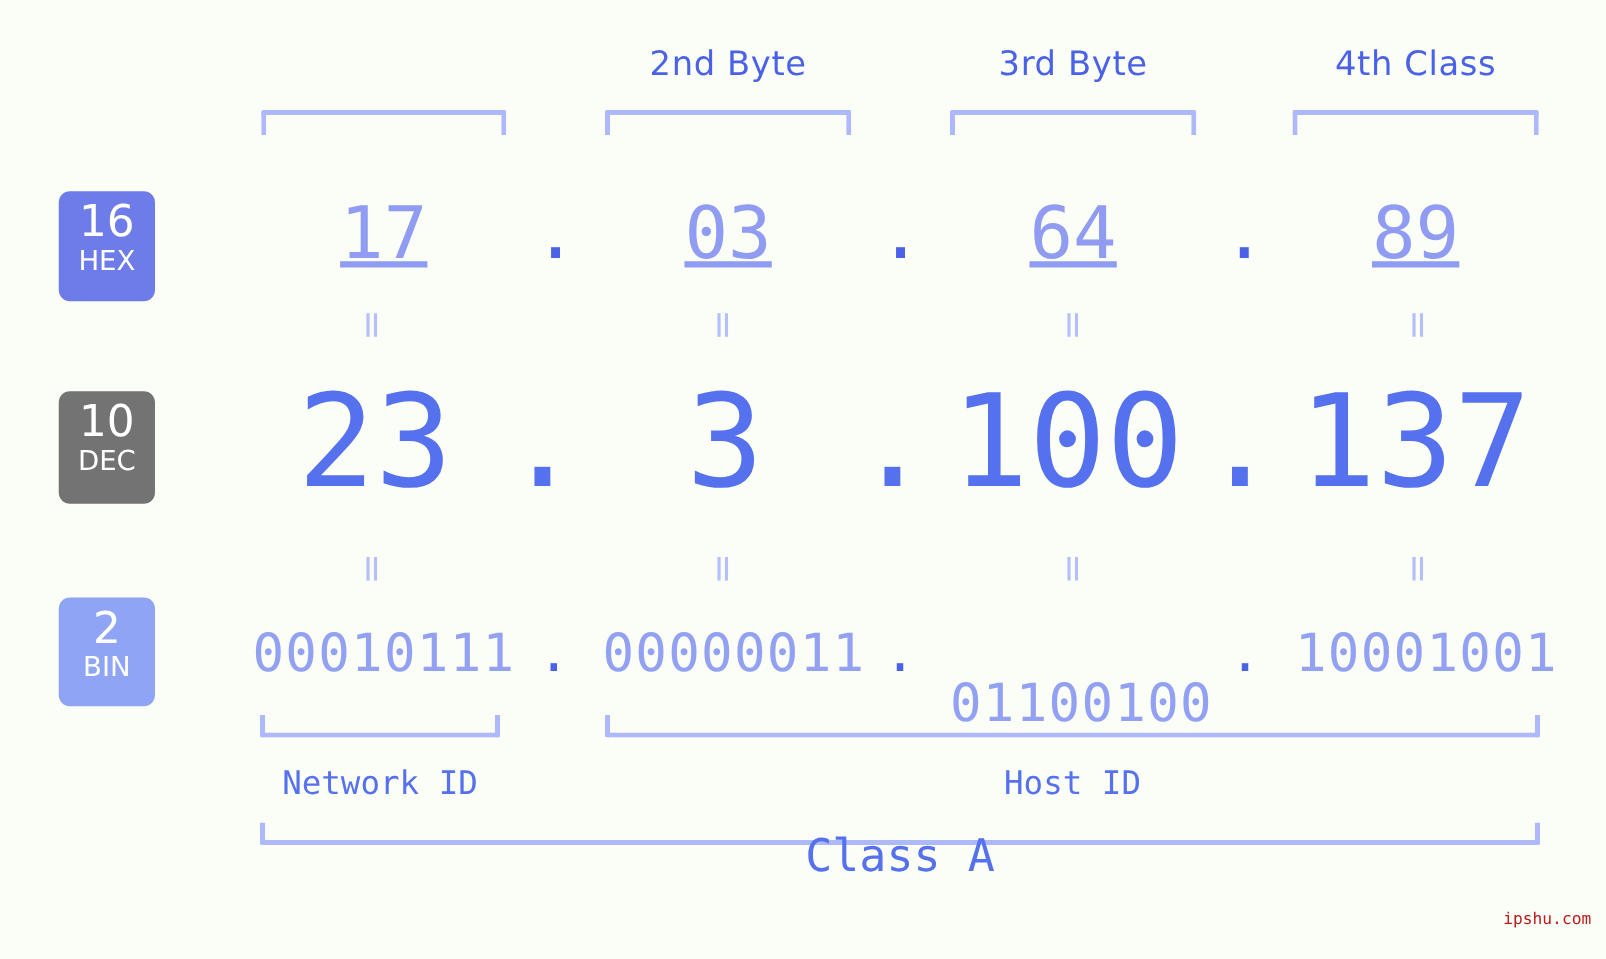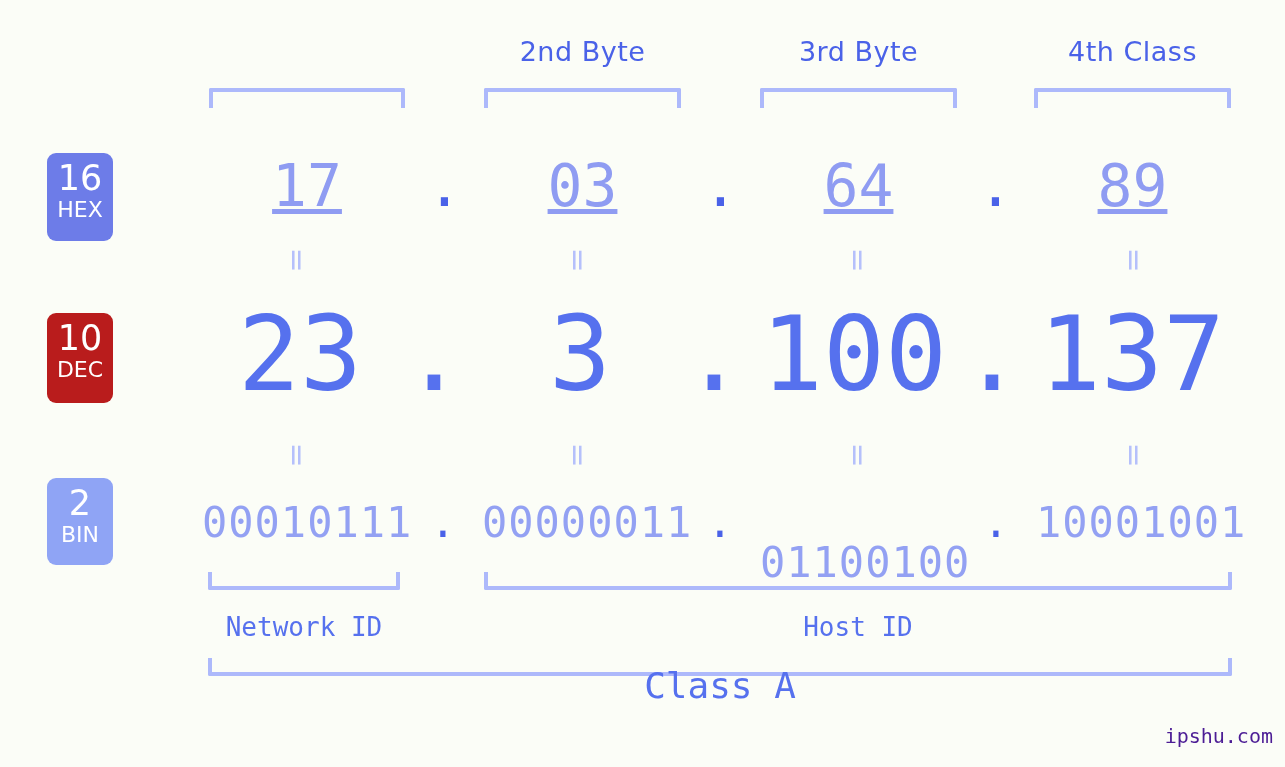--- a/index.html
+++ b/index.html
@@ -49,42 +49,42 @@
     border-bottom: 4px solid #adb9fb;
     border-left: 4px solid #adb9fb;
     border-right: 4px solid #adb9fb;
     box-sizing: border-box;
     border-radius: 0 0 2px 2px;
   }
 
   
   .badge {
     position: absolute;
-    width: 66px;
+    width: 77px;
     border-radius: 9px;
     color: #ffffff;
     text-align: center;
     font-family: "DejaVu Sans", sans-serif;
     box-sizing: border-box;
     padding-top: 6px;
   }
   .badge .num {
     display: block;
     font-size: 35px;
     line-height: 38px;
     font-weight: 400;
   }
   .badge .abbr {
     display: block;
     font-size: 22px;
     line-height: 26px;
     font-weight: 400;
   }
   .badge-hex { background: #6d7ce8; top: 153px; left: 47px; height: 88px; }
-  .badge-dec { background: #b91c1c; top: 313px; left: 47px; height: 90px; }
+  .badge-dec { background: #737373; top: 313px; left: 47px; height: 90px; }
   .badge-bin { background: #8fa4f5; top: 478px; left: 47px; height: 87px; }
 
   .cell {
     position: absolute;
     text-align: center;
     white-space: nowrap;
   }
 
   
   .hex-val {
@@ -160,23 +160,23 @@
     line-height: 42px;
     color: #5671ee;
     text-align: center;
     white-space: nowrap;
   }
   .watermark {
     position: absolute;
     right: 12px;
     bottom: 22px;
     font-family: "DejaVu Sans Mono", monospace;
-    font-size: 20px;
+    font-size: 13px;
     line-height: 18px;
-    color: #4c1d95;
+    color: #b91c1c;
     white-space: nowrap;
   }
 </style>
 </head>
 <body>
 
 <div id="stage">
 
   <div class="byte-label" style="left:484px; top:35px; width:197px;">2nd Byte</div>
   <div class="byte-label" style="left:760px; top:35px; width:197px;">3rd Byte</div>

